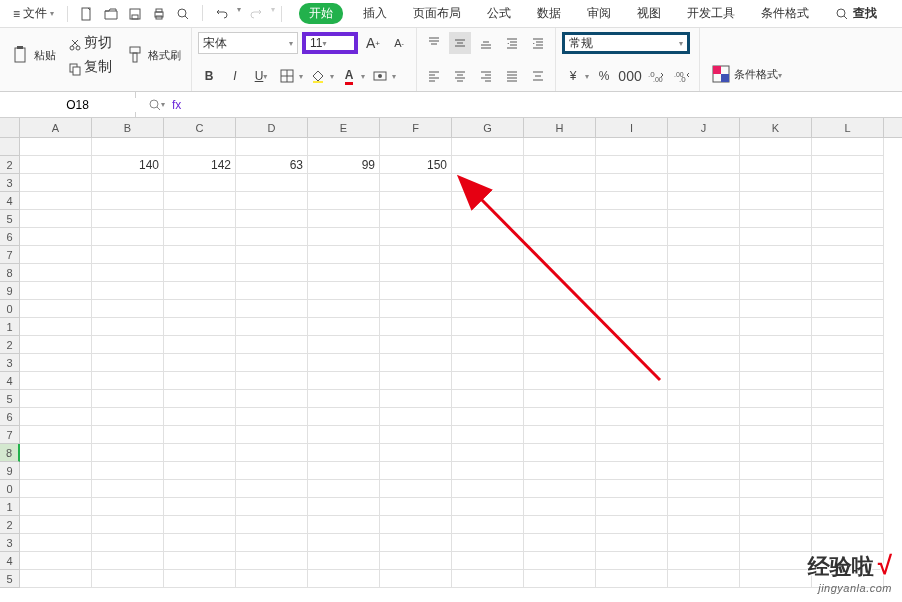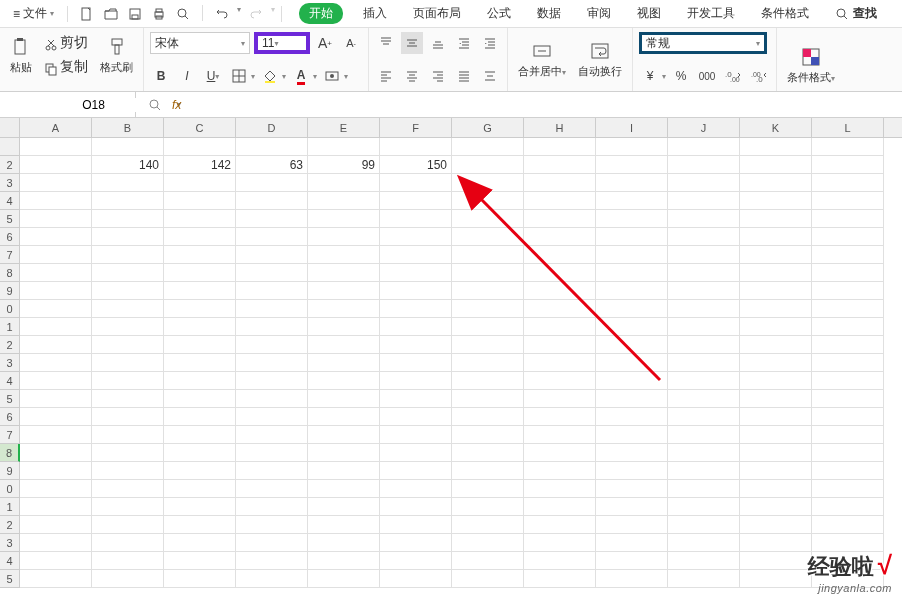--- a/index.html
+++ b/index.html
@@ -15,38 +15,38 @@
 .vsep { width: 1px; height: 16px; background: #ddd; margin: 0 4px; }
 .tabs { display: flex; gap: 14px; margin-left: 11px; align-items: center; }
 .tab { padding: 4px 6px; cursor: pointer; }
 .tab.active { background: #22b14c; color: #fff; border-radius: 10px; padding: 2px 10px; }
 .search-tab { display: flex; align-items: center; gap: 4px; font-weight: bold; }
 
 
 .ribbon { height: 64px; display: flex; align-items: stretch; border-bottom: 1px solid #d0d0d0; background: #fafafa; }
 .rgroup { display: flex; flex-direction: column; justify-content: space-between; padding: 4px 6px; border-right: 1px solid #e5e5e5; }
 .rgroup-row { display: flex; align-items: center; gap: 4px; }
-.bigbtn { display: flex; flex-direction: column; align-items: center; justify-content: center; gap: 2px; padding: 2px 4px; cursor: pointer; }
+.bigbtn { display: flex; flex-direction: row; align-items: center; justify-content: center; gap: 2px; padding: 2px 4px; cursor: pointer; }
 .bigbtn .icon-box { width: 22px; height: 22px; display: flex; align-items: center; justify-content: center; }
 .bigbtn-label { font-size: 11px; }
 .smallbtn { display: flex; align-items: flex-end; gap: 2px; padding: 2px 4px; cursor: pointer; font-size: 14px; }
 .font-select { width: 100px; height: 22px; border: 1px solid #ccc; background: #fff; font-size: 12px; padding: 0 4px; display: flex; align-items: center; justify-content: space-between; }
 .size-select { width: 56px; height: 22px; border: 4px solid #6d28d9; background: #fff; font-size: 12px; padding: 0 4px; display: flex; align-items: center; justify-content: flex-start; }
 .icon-btn { width: 22px; height: 22px; display: flex; align-items: center; justify-content: center; cursor: pointer; color: #444; }
 .icon-drop { display: flex; align-items: center; }
 .icon-drop .chev { margin-left: 1px; }
 .numfmt { width: 128px; height: 22px; border: 3px solid #0c4a6e; background: #fff; font-size: 12px; padding: 0 4px; display: flex; align-items: center; justify-content: space-between; }
 
 
 .fbar { height: 26px; display: flex; align-items: center; border-bottom: 1px solid #d0d0d0; background: #fff; }
 .namebox { width: 136px; height: 100%; border-right: 1px solid #d0d0d0; display: flex; align-items: center; }
-.namebox input { flex: 1; border: none; outline: none; text-align: center; font-size: 12px; margin-left: 16px; }
+.namebox input { flex: 1; border: none; outline: none; text-align: center; font-size: 12px; }
 .namebox .chev { padding: 0 6px; color: #888; cursor: pointer; }
 .fx-area { display: flex; align-items: center; gap: 10px; padding: 0 12px; flex: 1; }
-.fx-label { font-style: italic; color: #a16207; }
+.fx-label { color: #6d28d9; }
 .formula-input { flex: 1; border: none; outline: none; font-size: 12px; }
 
 
 .grid { position: relative; }
 .colhdr { display: flex; height: 20px; background: #f0f0f0; border-bottom: 1px solid #ccc; }
 .corner { width: 20px; border-right: 1px solid #ccc; background: #eee; }
 .ch { width: 72px; border-right: 1px solid #ccc; text-align: center; line-height: 20px; color: #555; font-size: 11px; }
 .row { display: flex; height: 18px; }
 .rh { width: 20px; background: #f0f0f0; border-right: 1px solid #ccc; border-bottom: 1px solid #ccc; text-align: center; line-height: 18px; color: #555; font-size: 11px; }
 .rh.sel { background: #d4e8cf; border-right: 2px solid #22b14c; }
@@ -319,58 +319,35 @@
       <div class="icon-btn">
           <svg width="14" height="14" viewBox="0 0 14 14">
             <line x1="2" y1="3" x2="12" y2="3" stroke="#555"></line>
             <line x1="4" y1="7" x2="10" y2="7" stroke="#555"></line>
             <line x1="2" y1="11" x2="12" y2="11" stroke="#555"></line>
           </svg>
         </div>
     </div>
   </div>
 
-  <div class="rgroup">
-    <div class="rgroup-row" style="height:100%;align-items:center">
-      <div class="bigbtn">
-        <div class="icon-box">
-            <svg width="20" height="20" viewBox="0 0 20 20">
-              <rect x="2" y="5" width="16" height="10" fill="none" stroke="#555"></rect>
-              <line x1="6" y1="10" x2="14" y2="10" stroke="#555"></line>
-            </svg>
-          </div>
-        <span class="bigbtn-label"><span>合并居中</span><span class="chev">▾</span></span>
-      </div>
-      <div class="bigbtn">
-        <div class="icon-box">
-            <svg width="20" height="20" viewBox="0 0 20 20">
-              <rect x="2" y="3" width="16" height="14" fill="none" stroke="#555"></rect>
-              <path d="M5 7 L14 7 Q16 7 16 10 Q16 13 14 13 L10 13" fill="none" stroke="#555"></path>
-              <path d="M11 11 L9 13 L11 15" fill="none" stroke="#555"></path>
-            </svg>
-          </div>
-        <span class="bigbtn-label">自动换行</span>
-      </div>
-    </div>
-  </div>
 
   <div class="rgroup">
     <div class="rgroup-row">
       <div class="numfmt">
           <span>常规</span>
           <span class="chev">▾</span>
         </div>
     </div>
     <div class="rgroup-row">
       <div class="icon-drop">
           <div class="icon-btn">¥</div>
           <span class="chev">▾</span>
         </div>
       <div class="icon-btn">%</div>
-      <div class="icon-btn" style="font-size:10px">000</div>
+      <div class="icon-btn" style="font-size:14px">000</div>
       <div class="icon-btn">
           <svg width="16" height="14" viewBox="0 0 16 14">
             <text x="0" y="8" font-size="8" fill="#555">.0</text>
             <text x="5" y="13" font-size="7" fill="#555">.00</text>
             <path d="M13 4 L15 6 L13 8" stroke="#555" fill="none" stroke-width="1"></path>
           </svg>
         </div>
       <div class="icon-btn">
           <svg width="16" height="14" viewBox="0 0 16 14">
             <text x="0" y="8" font-size="7" fill="#555">.00</text>

